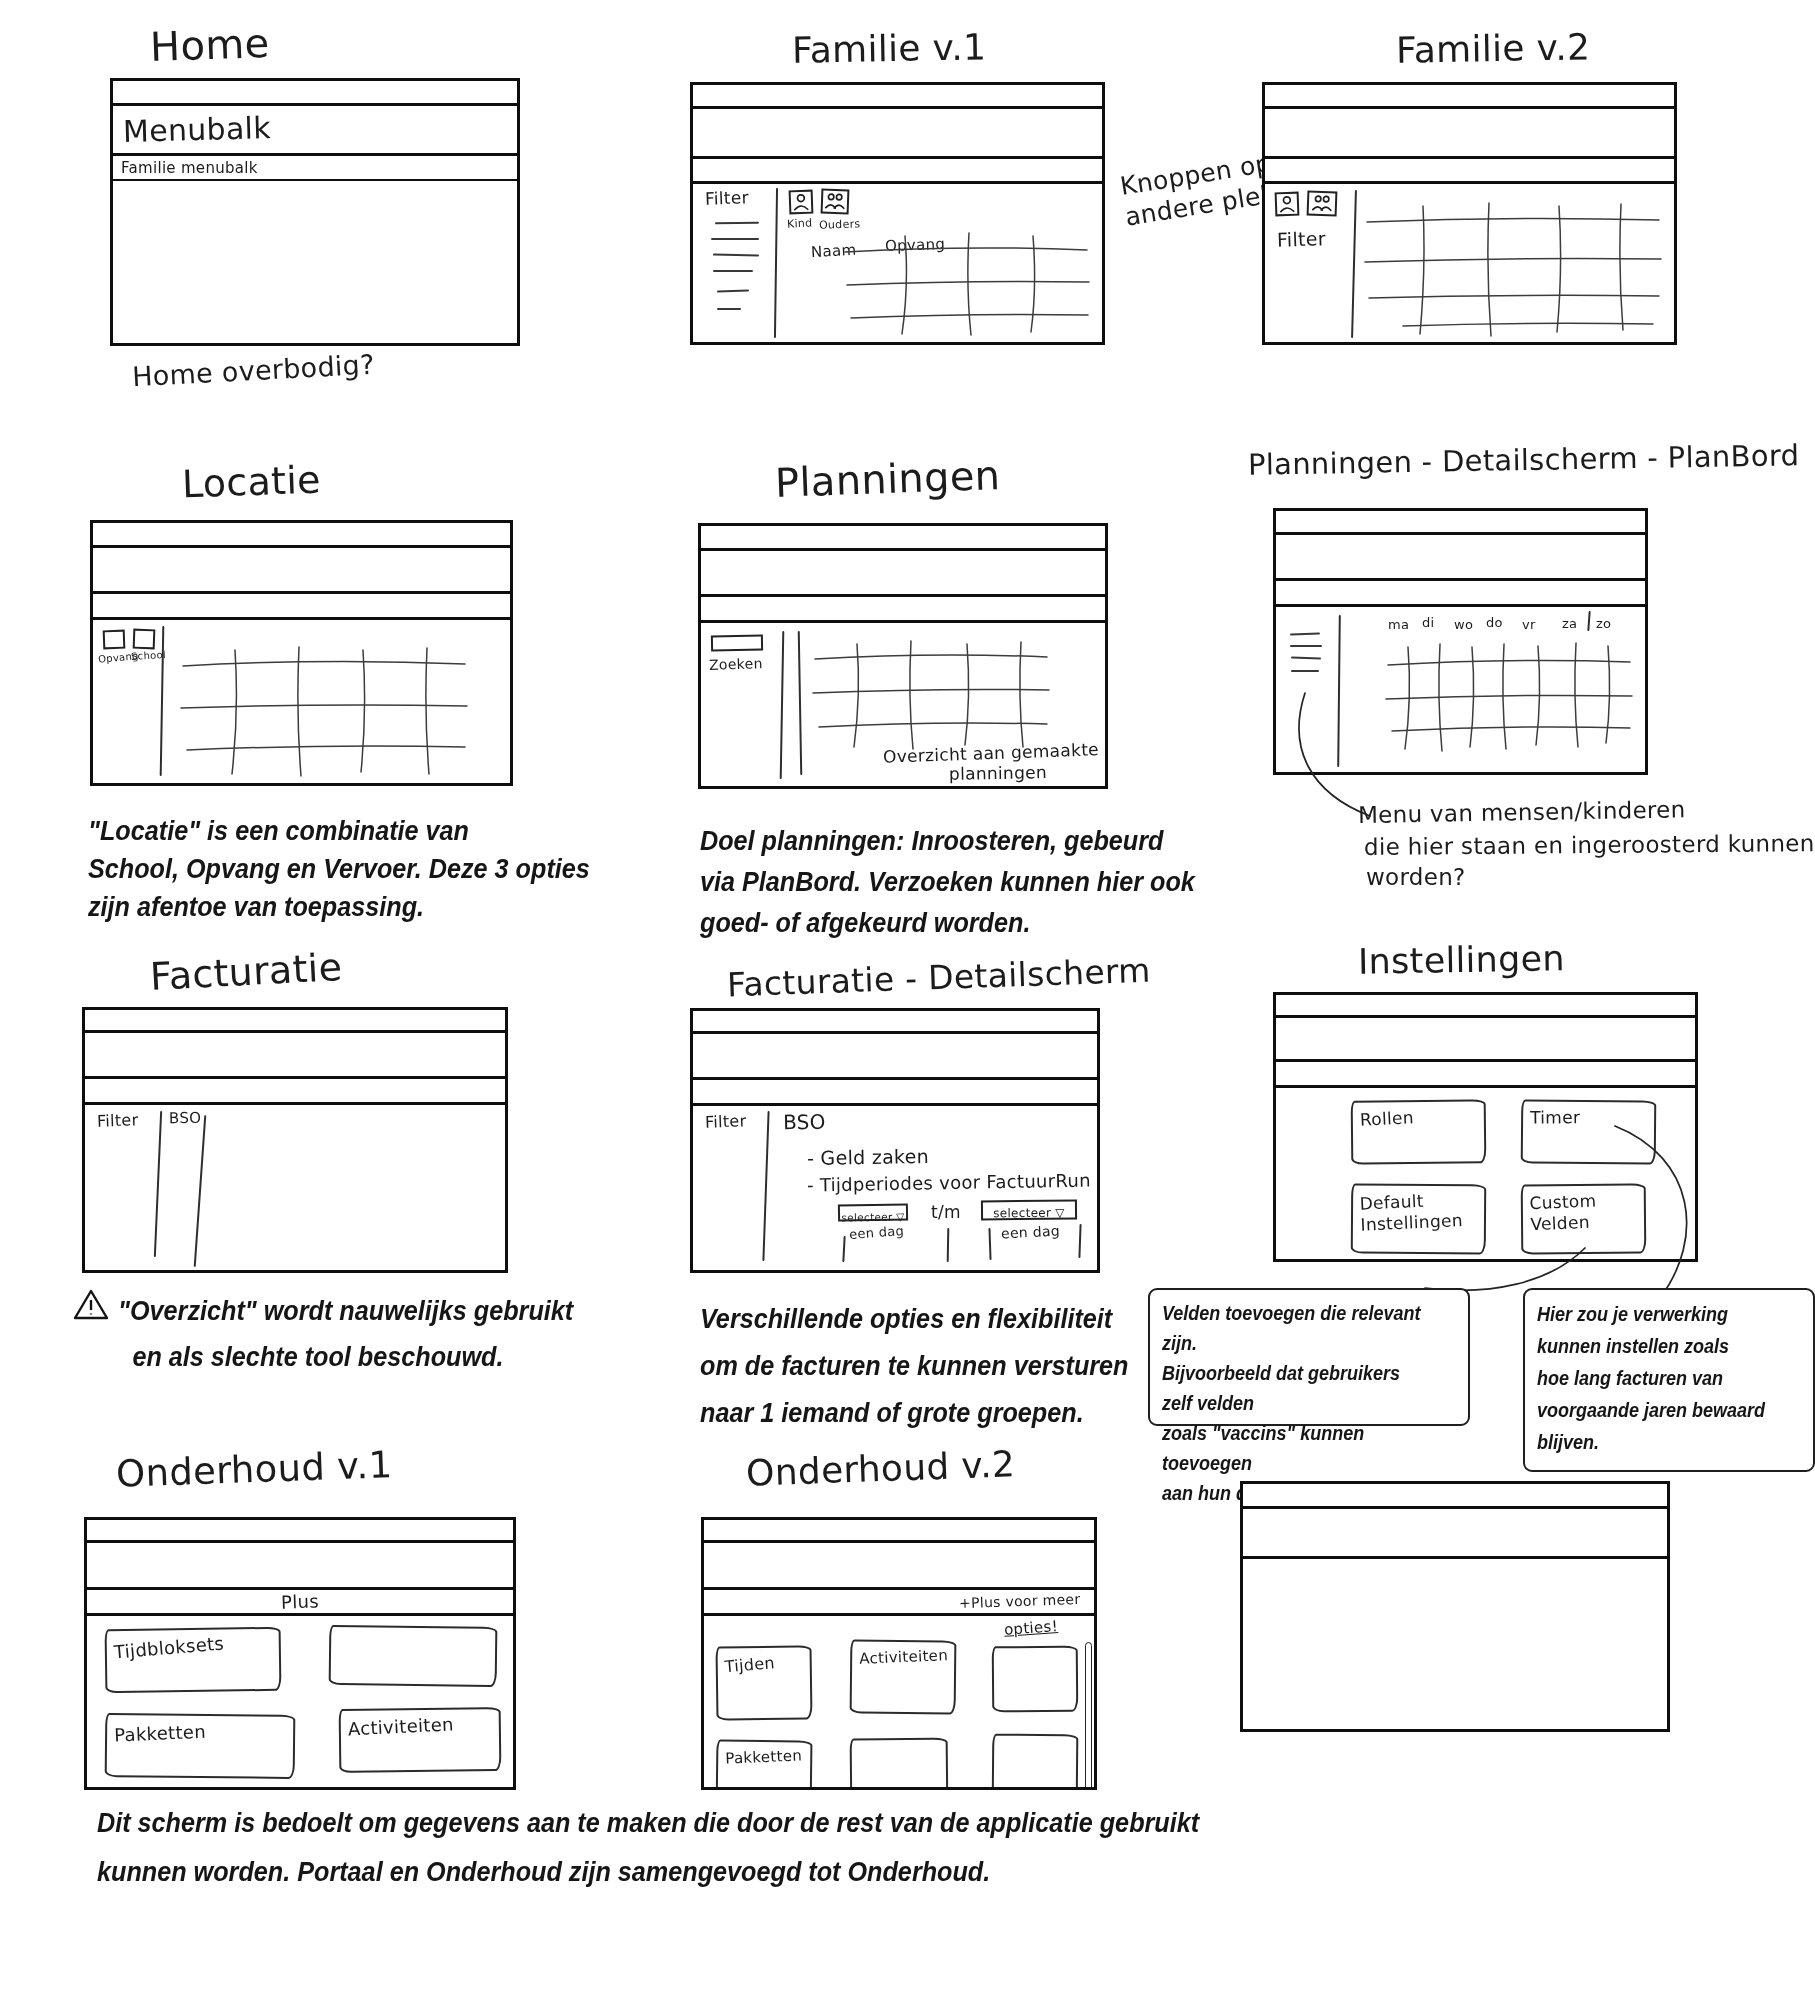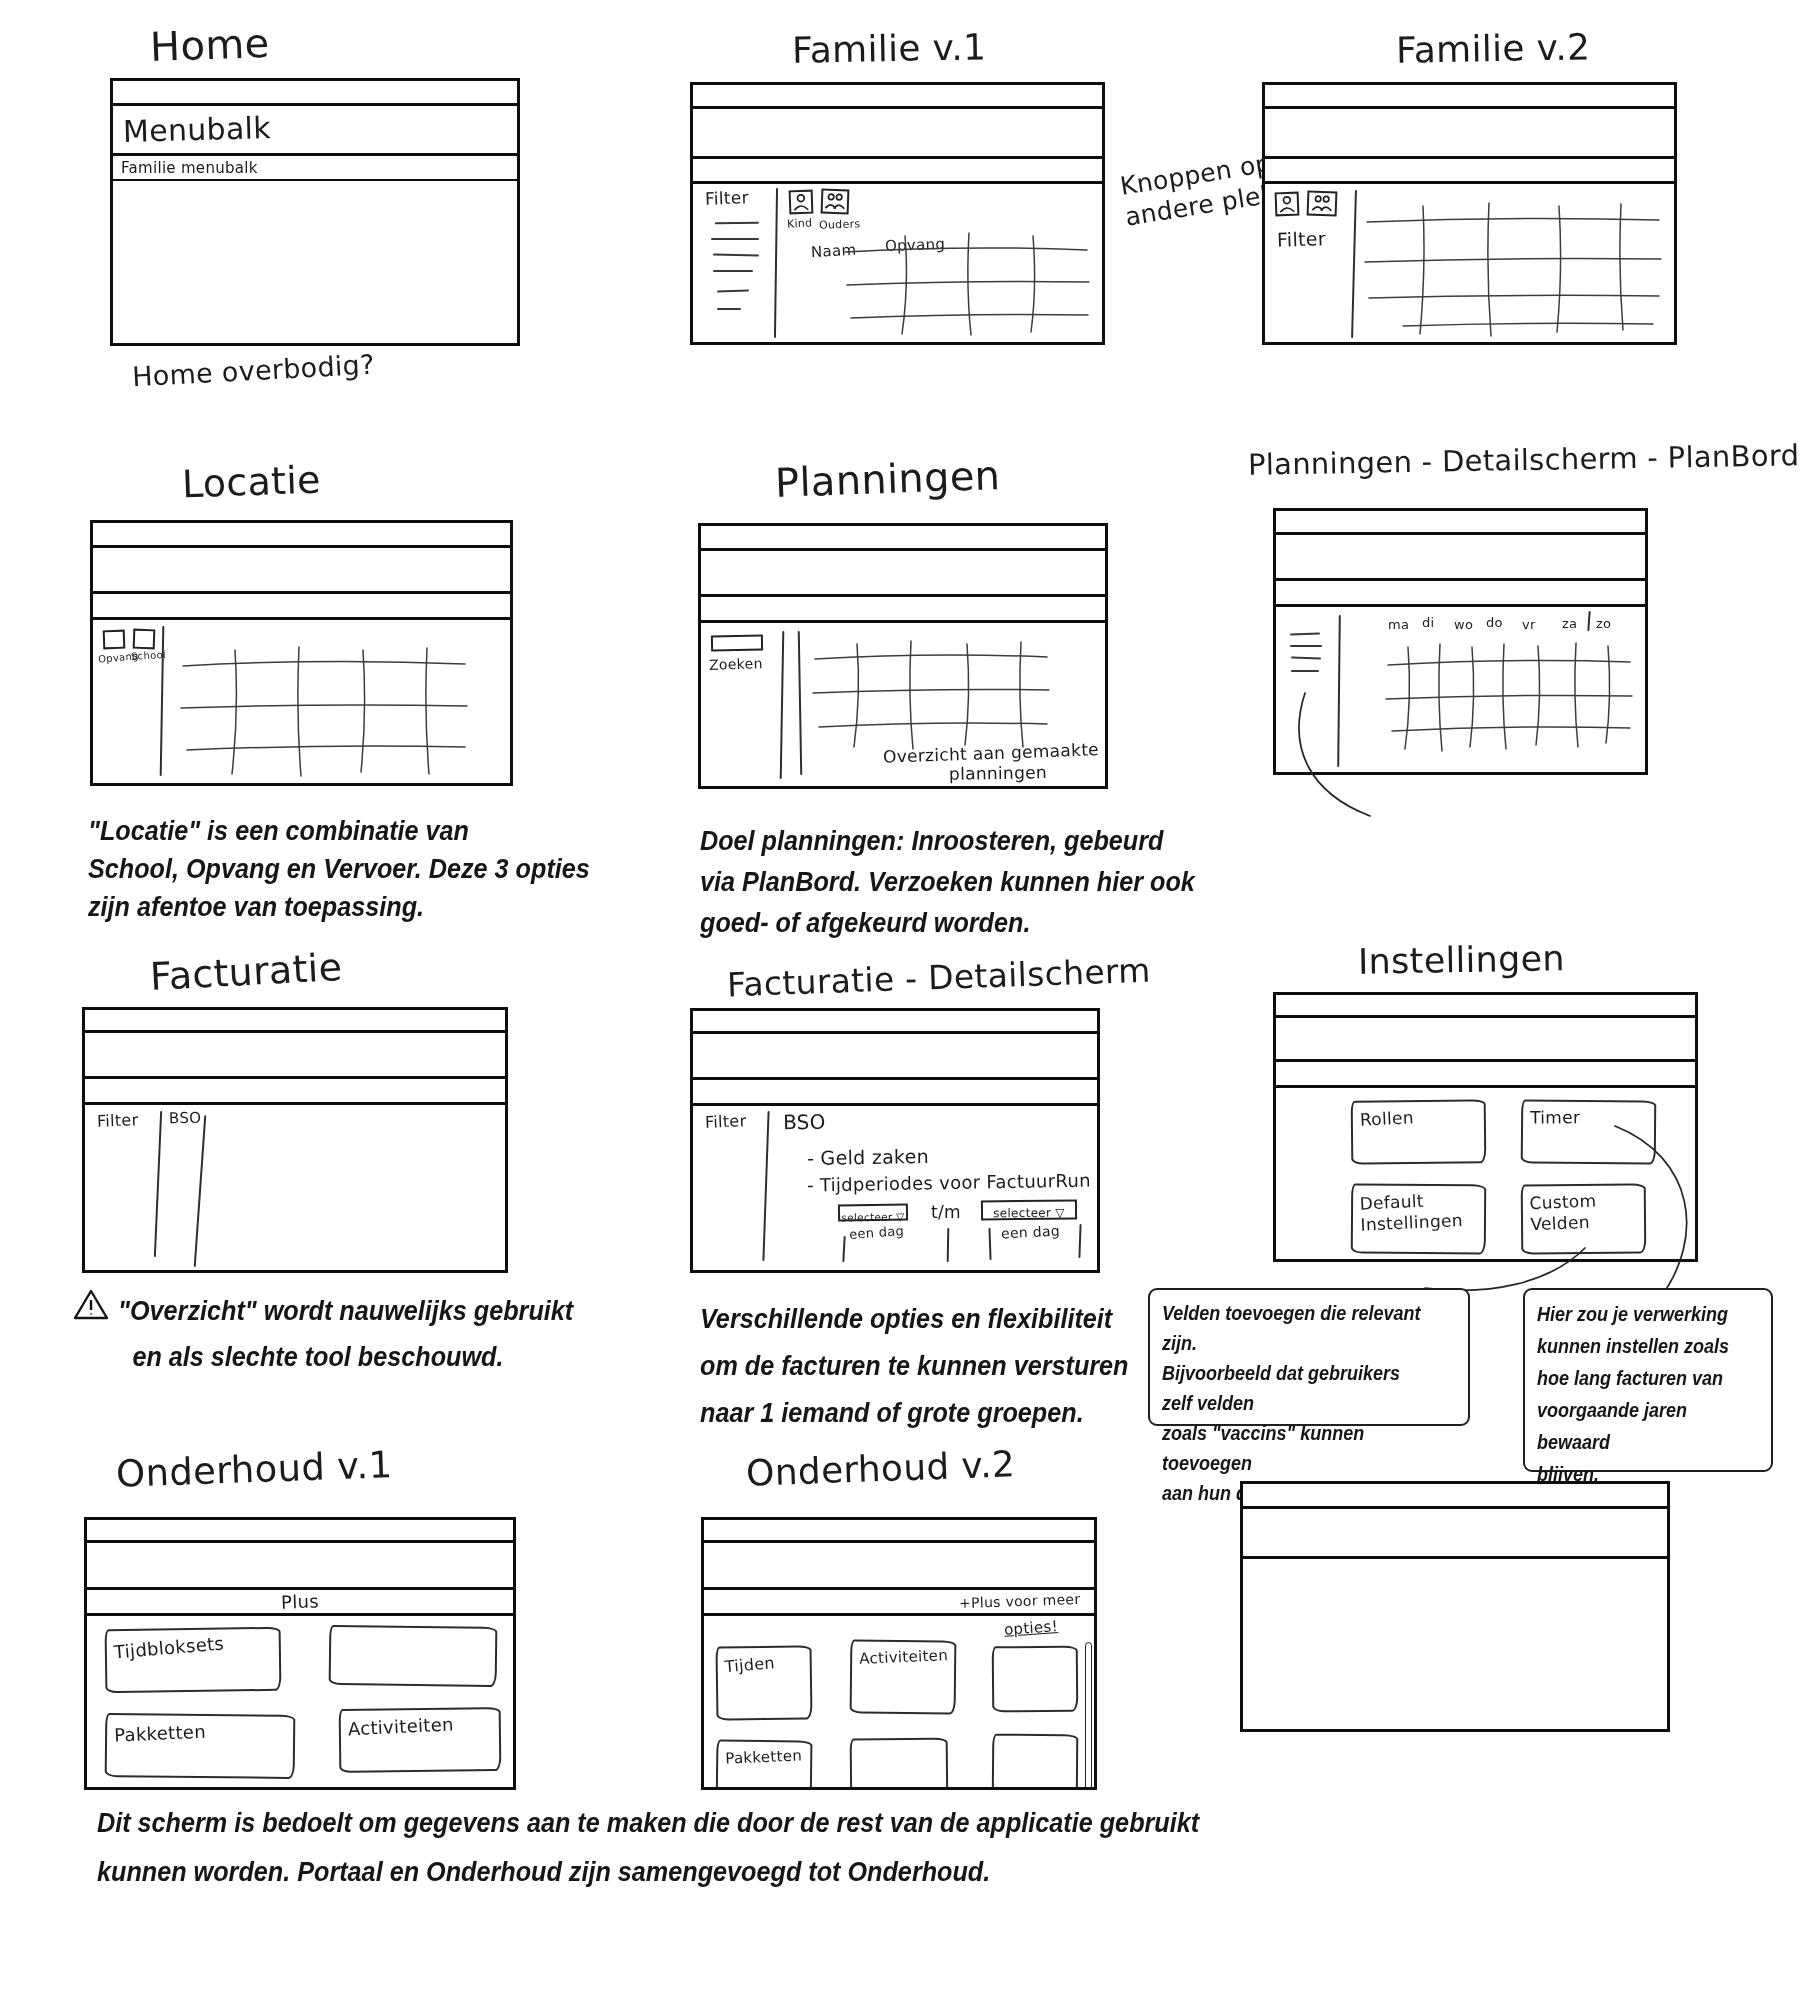--- a/index.html
+++ b/index.html
@@ -230,20 +230,25 @@
           <path d="M124,3 Q121,58 126,108"></path>
         <path d="M158,5 Q162,56 156,104"></path>
           <path d="M196,2 Q193,56 198,106"></path>
           <path d="M228,5 Q232,56 226,102"></path>
       </svg>
     </div>
   </div>
   <svg class="arrow abs" style="left:1285px;top:688px;" width="110" height="140" viewBox="0 0 110 140">
     <path d="M20,5 C2,60 25,105 85,128"></path>
   </svg>
+  <div class="abs hand" style="left:1358px;top:798px;font-size:23px;">
+    <div style="transform:rotate(-1deg);">Menu van mensen/kinderen</div>
+    <div style="margin:8px 0 0 6px;transform:rotate(-.5deg);">die hier staan en ingeroosterd kunnen</div>
+    <div style="margin:6px 0 0 8px;">worden?</div>
+  </div>
 
   <div class="abs hand title" style="left:150px;top:950px;font-size:38px;transform:rotate(-3deg);">Facturatie</div>
 
   <div class="frame" style="left:82px;top:1007px;width:426px;height:266px;">
     <div class="bar" style="height:23px;"></div>
     <div class="bar" style="height:46px;"></div>
     <div class="bar" style="height:26px;"></div>
     <div class="fbody">
       <span class="hand" style="position:absolute;left:12px;top:6px;font-size:16px;transform:rotate(-2deg);">Filter</span>
       <div class="vline" style="left:72px;top:6px;height:146px;transform:rotate(2.5deg);"></div>
@@ -327,21 +332,21 @@
   </svg>
 
   <div class="bubble" style="left:1148px;top:1288px;width:322px;height:138px;">
     <div class="note note-sm">
       <div>Velden toevoegen die relevant zijn.</div>
       <div>Bijvoorbeeld dat gebruikers zelf velden</div>
       <div>zoals "vaccins" kunnen toevoegen</div>
       <div>aan hun default schermen.</div>
     </div>
   </div>
-  <div class="bubble" style="left:1523px;top:1288px;width:250px;height:184px;">
+  <div class="bubble" style="left:1523px;top:1288px;width:292px;height:184px;">
     <div class="note note-sm" style="line-height:32px;">
       <div>Hier zou je verwerking</div>
       <div>kunnen instellen zoals</div>
       <div>hoe lang facturen van</div>
       <div>voorgaande jaren bewaard</div>
       <div>blijven.</div>
     </div>
   </div>
 
   <div class="abs hand title" style="left:116px;top:1448px;font-size:37px;transform:rotate(-2deg);">Onderhoud v.1</div>

